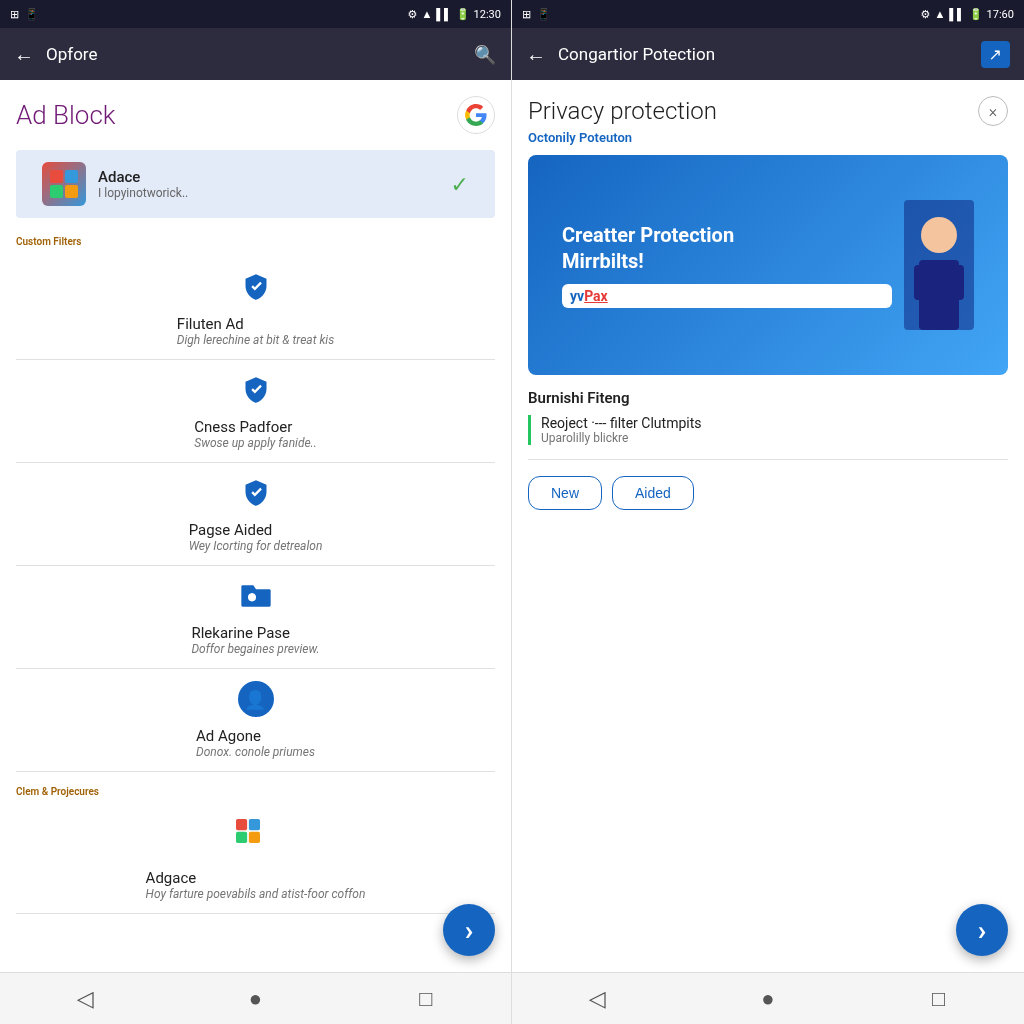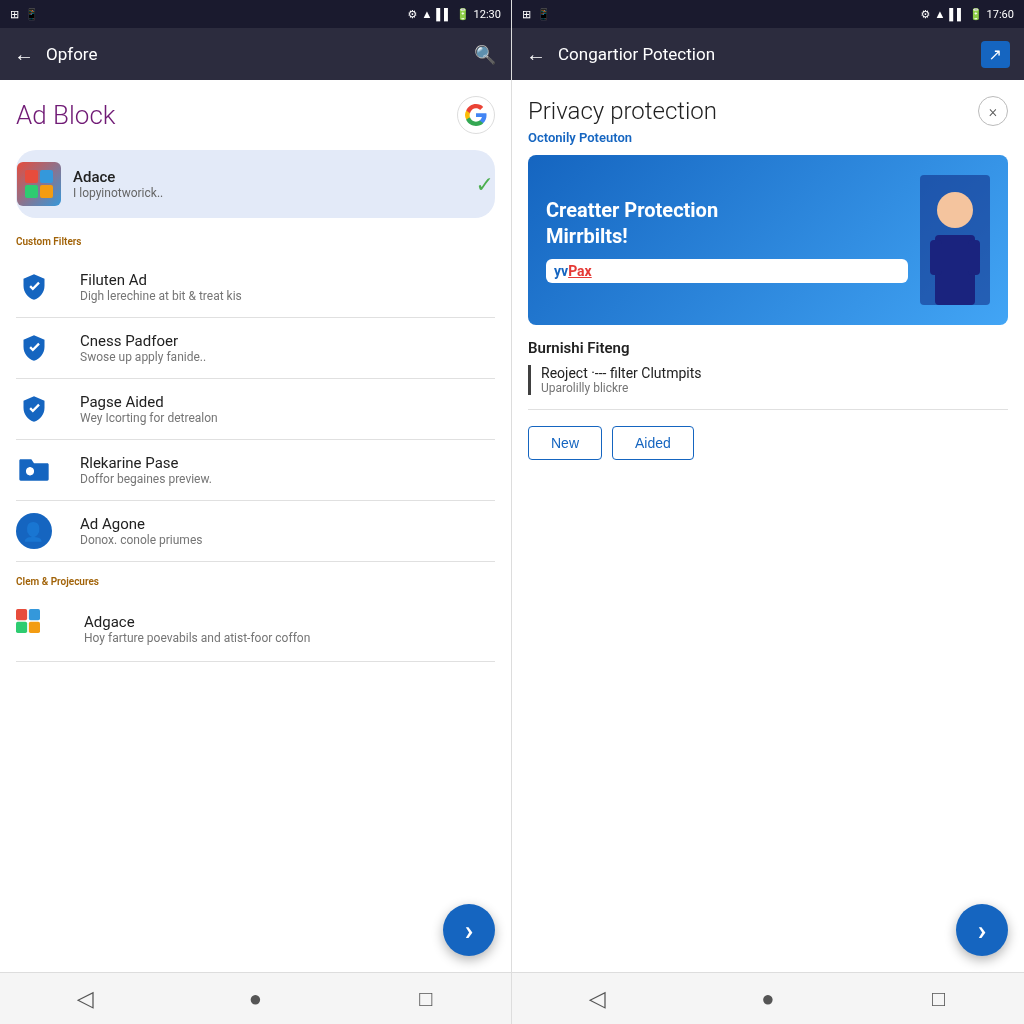--- a/index.html
+++ b/index.html
@@ -109,22 +109,22 @@
       border: 1px solid #ddd;
       display: flex;
       align-items: center;
       justify-content: center;
       font-size: 20px;
     }
 
     
     .selected-item {
       background: #e3eaf8;
-      border-radius: 20px;
-      padding: 12px 1px;
+      border-radius: 4px;
+      padding: 12px 26px;
       display: flex;
       align-items: center;
       gap: 12px;
       margin-bottom: 18px;
     }
     .selected-item .app-icon {
       width: 44px;
       height: 44px;
       border-radius: 6px;
       background: linear-gradient(135deg, #e74c3c, #3498db);
@@ -156,23 +156,24 @@
       font-weight: 600;
       color: #a16207;
       margin-bottom: 10px;
       margin-top: 4px;
     }
 
     
     .list-item {
       display: flex;
       align-items: center;
-      gap: 28px;
+      gap: 10px;
       padding: 12px 0;
       border-bottom: 1px solid #e0e0e0;
+      flex-direction: column;
     }
     .list-item:last-child {
       border-bottom: none;
     }
     .shield-icon-wrap {
       width: 36px;
       height: 36px;
       flex-shrink: 0;
       display: flex;
       align-items: center;
@@ -203,20 +204,21 @@
       justify-content: center;
     }
     .item-text .item-title {
       font-size: 15px;
       color: #212121;
       font-weight: 400;
     }
     .item-text .item-subtitle {
       font-size: 12px;
       color: #757575;
+      font-style: italic;
     }
 
     
     .fab {
       position: absolute;
       bottom: 16px;
       right: 16px;
       width: 52px;
       height: 52px;
       border-radius: 50%;
@@ -280,26 +282,26 @@
       font-size: 16px;
     }
     .sub-header {
       font-size: 13px;
       color: #1565c0;
       font-weight: 600;
       margin-bottom: 10px;
     }
     .promo-banner {
       width: 100%;
-      height: 170px;
+      height: 220px;
       border-radius: 8px;
       background: linear-gradient(135deg, #1565c0, #42a5f5);
       display: flex;
       align-items: center;
-      padding: 18px;
+      padding: 34px;
       margin-bottom: 14px;
       position: relative;
       overflow: hidden;
     }
     .promo-text {
       color: #fff;
       font-size: 20px;
       font-weight: 700;
       line-height: 1.3;
       flex: 1;
@@ -313,42 +315,42 @@
     }
     .promo-card .yv { color: #1565c0; }
     .promo-card .pax { color: #e53935; text-decoration: underline; }
     .filter-section-title {
       font-size: 15px;
       font-weight: 600;
       color: #212121;
       margin-bottom: 8px;
     }
     .filter-item {
-      border-left: 3px solid #404040;
+      border-left: 3px solid #22c55e;
       padding-left: 10px;
       margin-bottom: 14px;
     }
     .filter-main {
       font-size: 14px;
       color: #212121;
     }
     .filter-sub {
       font-size: 12px;
       color: #757575;
     }
     .action-buttons {
       display: flex;
       gap: 10px;
       margin-top: 16px;
     }
     .action-btn {
       border: 1px solid #1565c0;
       color: #1565c0;
       background: #fff;
-      border-radius: 4px;
+      border-radius: 12px;
       padding: 8px 22px;
       font-size: 14px;
       cursor: pointer;
     }
     .divider {
       border: none;
       border-top: 1px solid #e0e0e0;
       margin: 10px 0;
     }
   </style>

